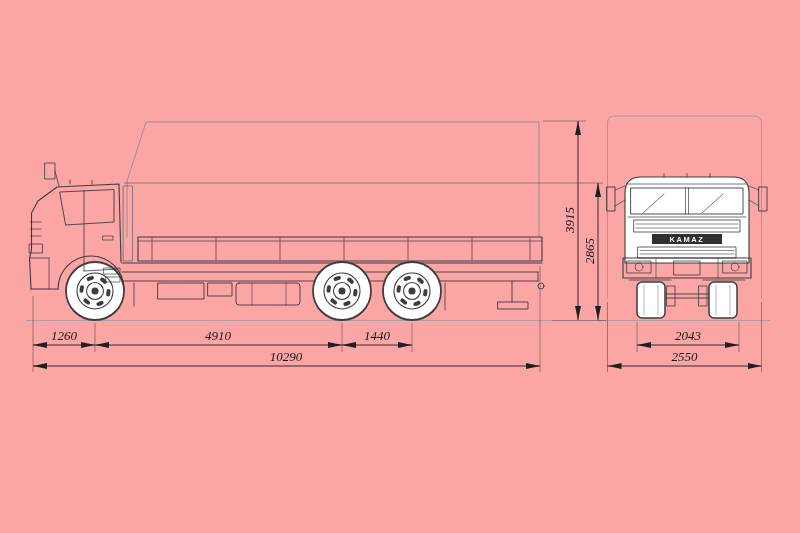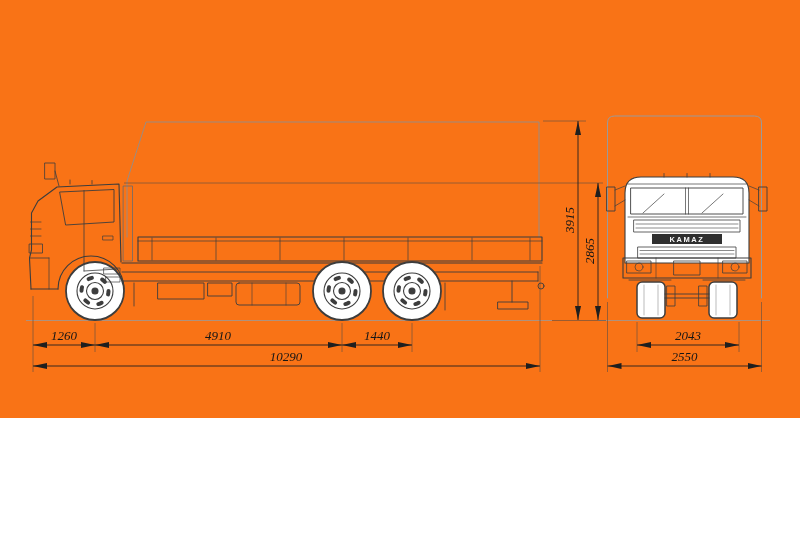--- a/index.html
+++ b/index.html
@@ -1,16 +1,16 @@
 <!DOCTYPE html>
 <html><head>
 <meta charset="utf-8">
 <style>
   html,body{margin:0;padding:0;background:#ffffff;}
-  .stage{width:800px;height:418px;position:relative;background:#f97316;overflow:hidden;}
+  .stage{width:800px;height:533px;position:relative;background:#fca5a5;overflow:hidden;}
   svg{display:block;}
   .dim-label{font:italic 13px "Liberation Serif", serif; fill:#161616;}
   .badge-text{font:bold 7.5px "Liberation Sans", sans-serif; letter-spacing:1.6px;}
   [data-interactable="false"]{cursor:default;}
 </style>
 </head>
 <body>
 
 <div class="stage" data-interactable="false">
 <svg width="800" height="533" viewBox="0 0 800 533" data-interactable="false">

